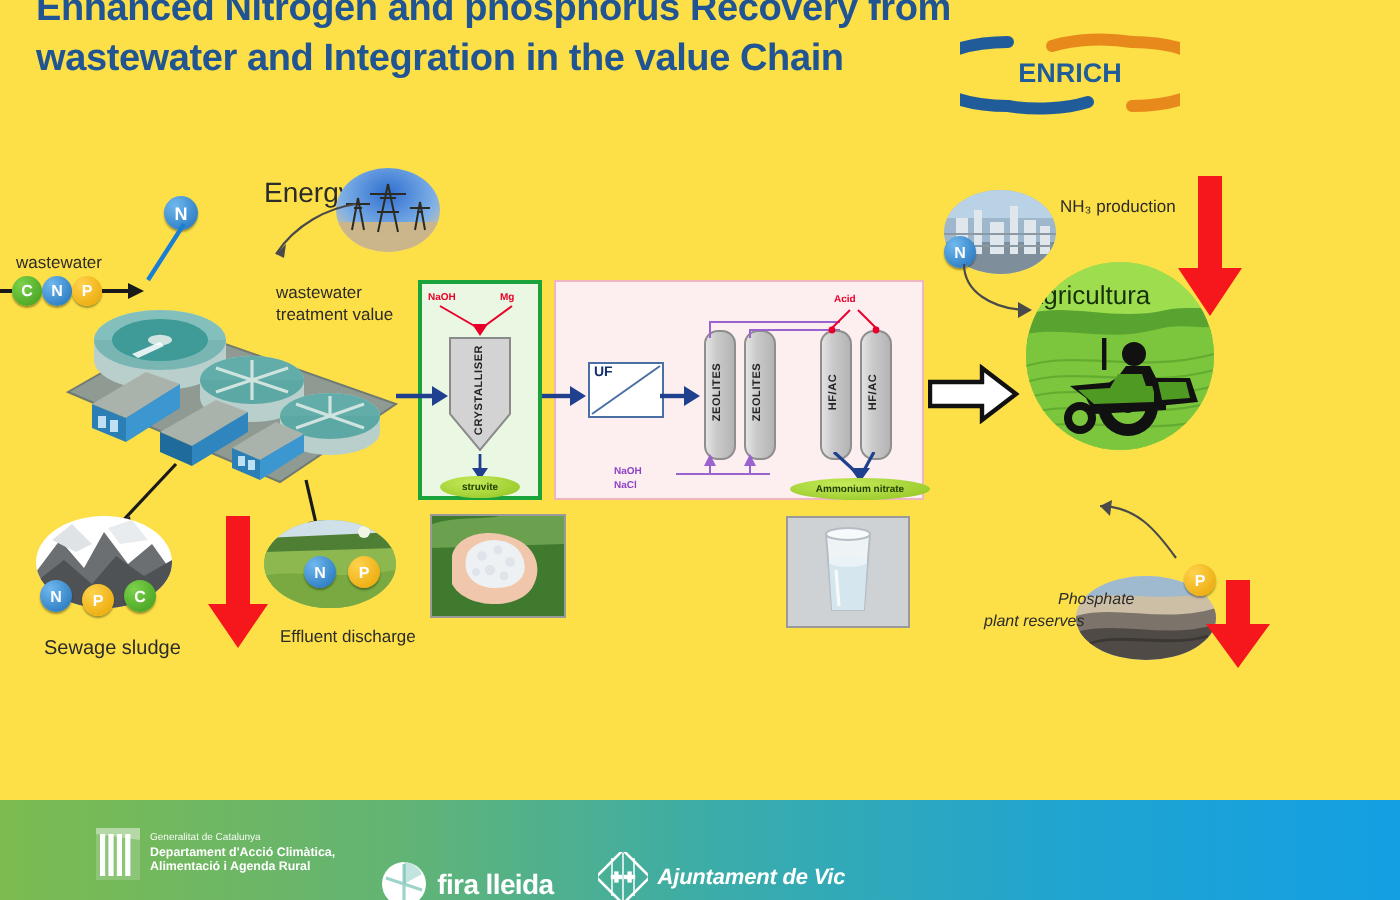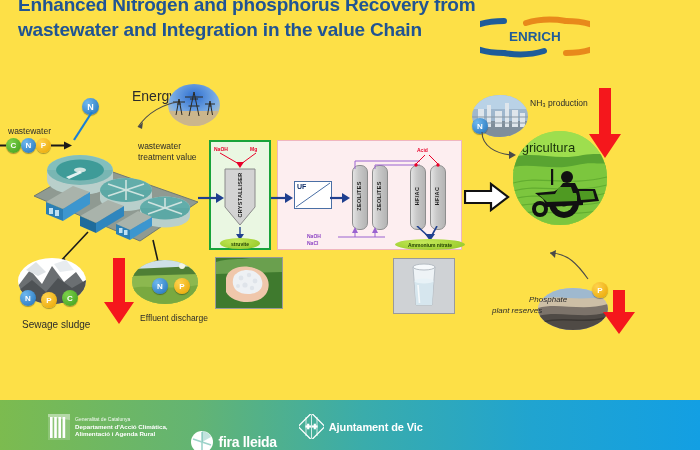--- a/index.html
+++ b/index.html
@@ -498,21 +498,21 @@
           <circle cx="12" cy="12" r="11" fill="#ffffff"></circle>
           <path d="M12 12 L12 1 A11 11 0 0 1 21 7 Z" fill="#4fb0a0" opacity=".35"></path>
           <g stroke="#4fb0a0" stroke-width="1.6" opacity=".55">
             <line x1="12" y1="2" x2="12" y2="22"></line>
             <line x1="3" y1="9" x2="21" y2="15"></line>
           </g>
         </svg>
         <span class="fira-text">fira lleida</span>
       </div>
 
-      <div class="logo-unit" style="margin-top:0;">
+      <div class="logo-unit" style="margin-top:12px;font-style:italic;">
         <svg width="25" height="25" viewBox="0 0 25 25">
           <rect x="3" y="3" width="19" height="19" transform="rotate(45 12.5 12.5)" fill="none" stroke="#ffffff" stroke-width="1.3"></rect>
           <g stroke="#ffffff" stroke-width="1" opacity=".75">
             <line x1="12.5" y1="0.5" x2="12.5" y2="24.5"></line>
             <line x1="7" y1="3" x2="7" y2="22"></line>
             <line x1="18" y1="3" x2="18" y2="22"></line>
           </g>
           <g fill="#ffffff">
             <rect x="6.4" y="11.4" width="5.6" height="2.2"></rect>
             <rect x="8.1" y="9.7" width="2.2" height="5.6"></rect>

